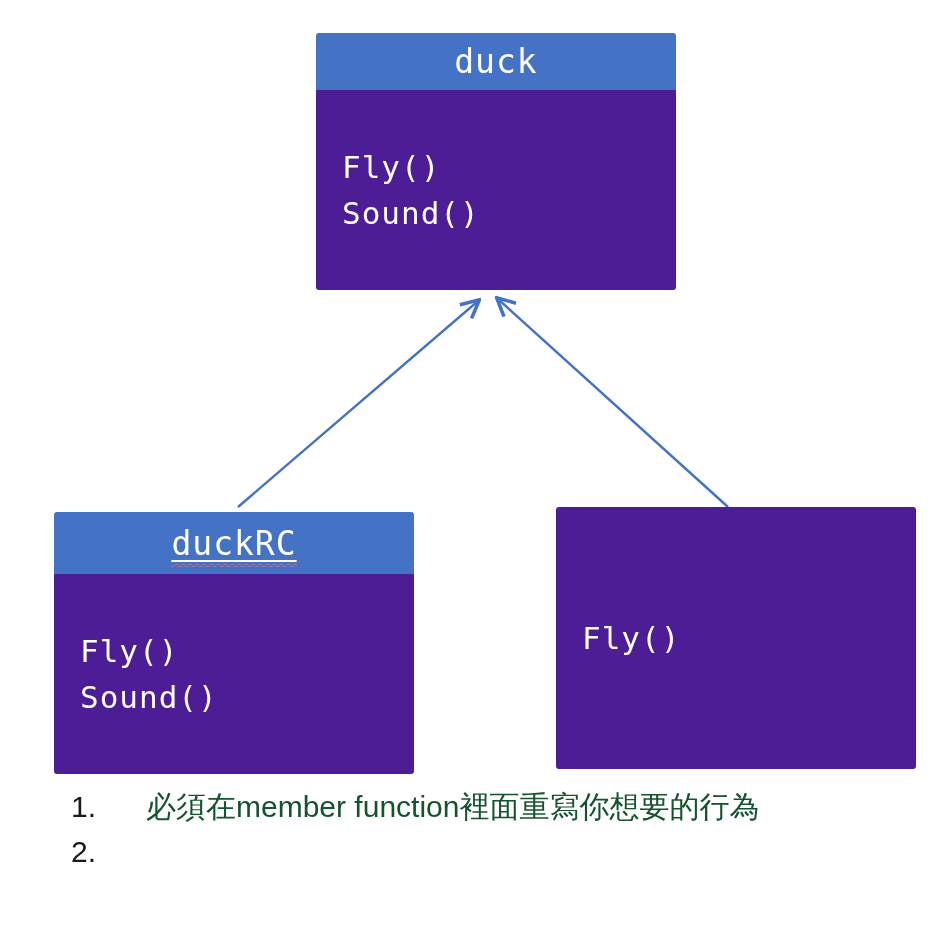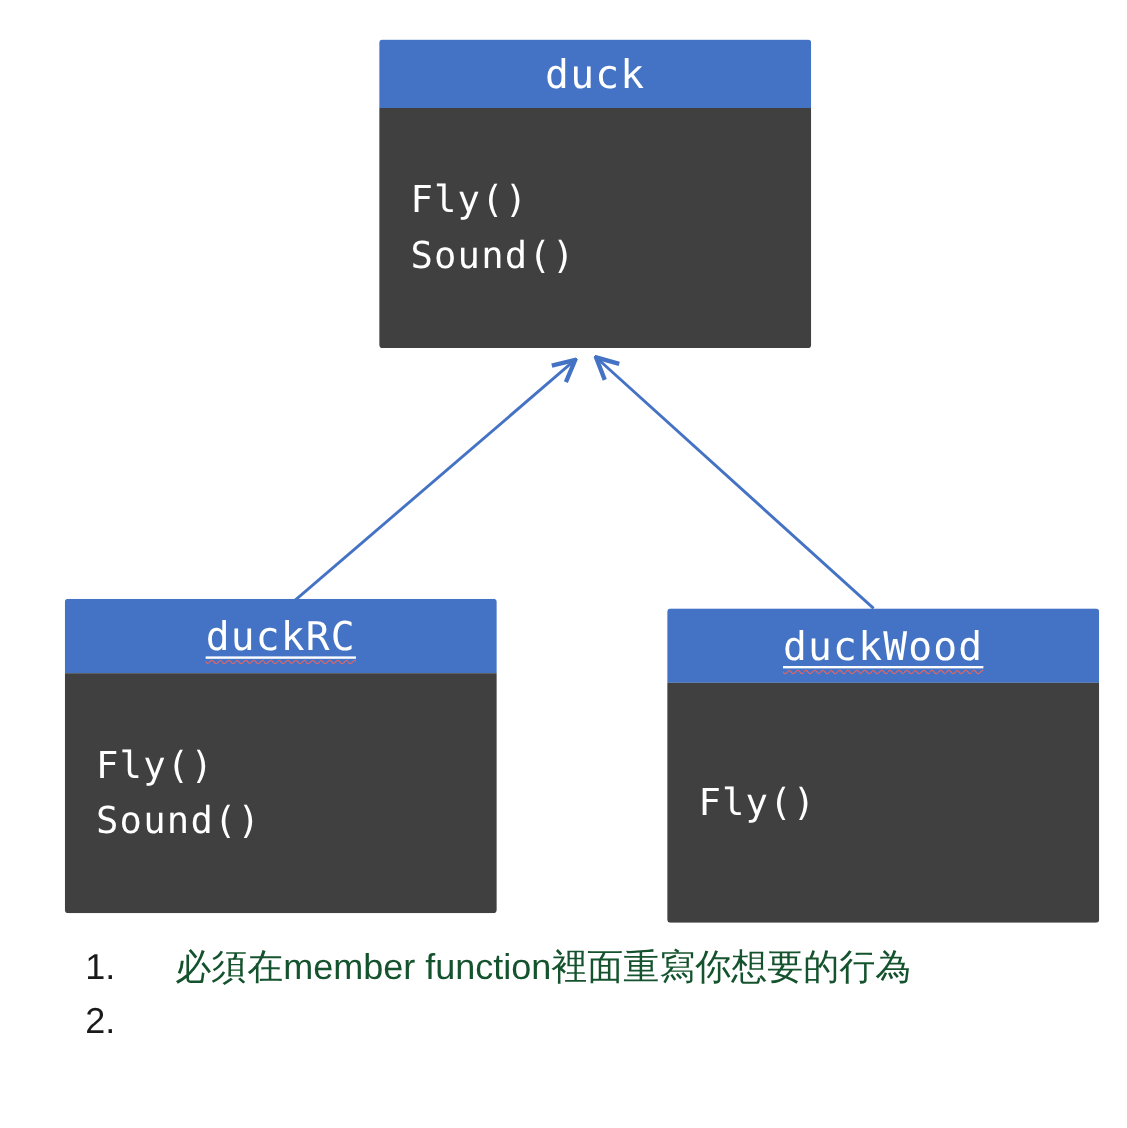--- a/index.html
+++ b/index.html
@@ -16,21 +16,21 @@
   
   .class-box {
     position: absolute;
     width: 360px;
     display: flex;
     flex-direction: column;
     border-radius: 3px;
     overflow: hidden;
   }
   .class-box.duck     { left: 300px; top: 33px;  height: 257px; }
-  .class-box.duckrc   { left: 38px;  top: 499px; height: 262px; }
+  .class-box.duckrc   { left: 38px;  top: 512px; height: 262px; }
   .class-box.duckwood { left: 540px; top: 507px; height: 262px; }
 
   .class-header {
     background: #4472C4;
     display: flex;
     align-items: center;
     justify-content: center;
     flex: 0 0 auto;
   }
   .duck .class-header     { height: 57px; }
@@ -50,21 +50,21 @@
     text-decoration-thickness: 2px;
     text-underline-offset: 5px;
   }
   .squiggle {
     text-decoration: underline wavy #e06666;
     text-decoration-thickness: 1px;
     text-underline-offset: 8px;
   }
 
   .class-body {
-    background: #404040;
+    background: #4c1d95;
     flex: 1 1 auto;
     display: flex;
     flex-direction: column;
     justify-content: center;
     padding-left: 26px;
     gap: 12px;
   }
   .method {
     color: #ffffff;
     font-family: "DejaVu Sans Mono", "Liberation Mono", monospace;
@@ -139,23 +139,20 @@
     <div class="class-header">
       <span class="cls-title underlined"><span class="squiggle">duckRC</span></span>
     </div>
     <div class="class-body">
       <div class="method">Fly()</div>
       <div class="method">Sound()</div>
     </div>
   </div>
 
   <div class="class-box duckwood">
-    <div class="class-header">
-      <span class="cls-title underlined"><span class="squiggle">duckWood</span></span>
-    </div>
     <div class="class-body">
       <div class="method">Fly()</div>
     </div>
   </div>
 
   <div class="notes">
     <div class="note-item">
       <span class="note-num">1.</span>
       <span class="note-text">必須在member function裡面重寫你想要的行為</span>
     </div>

